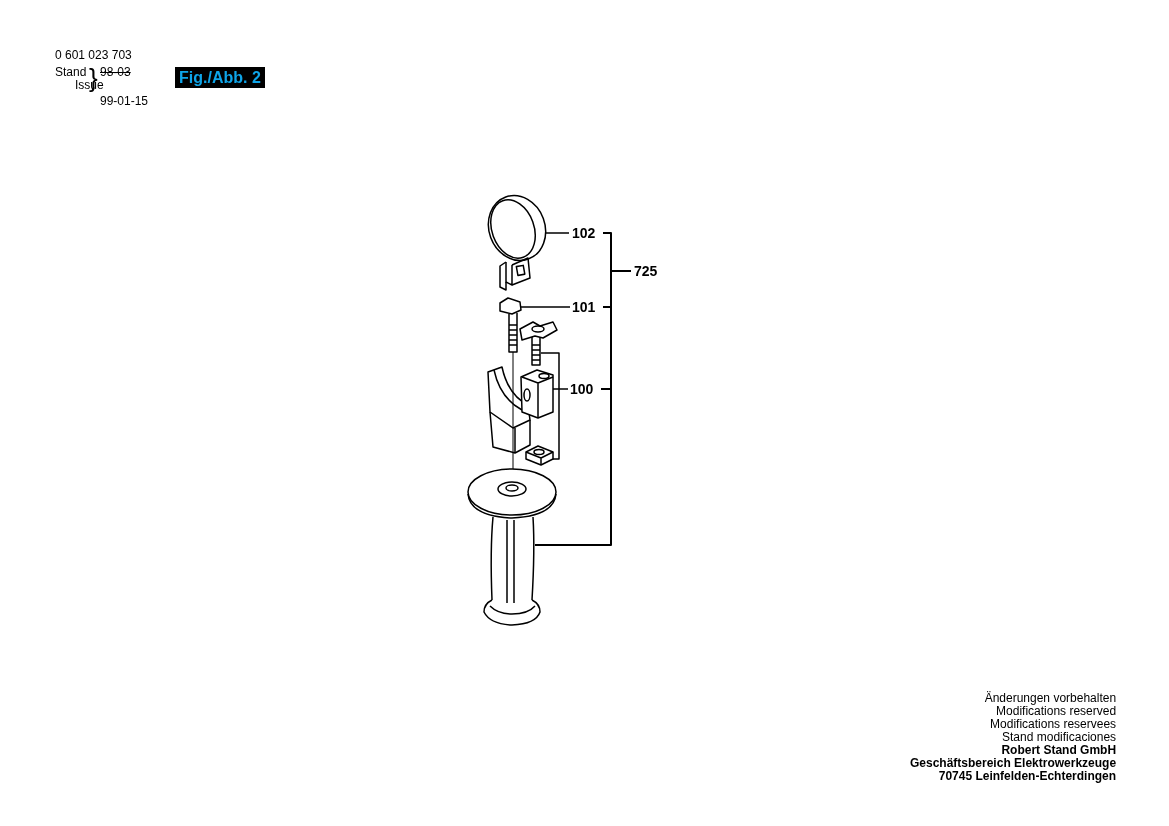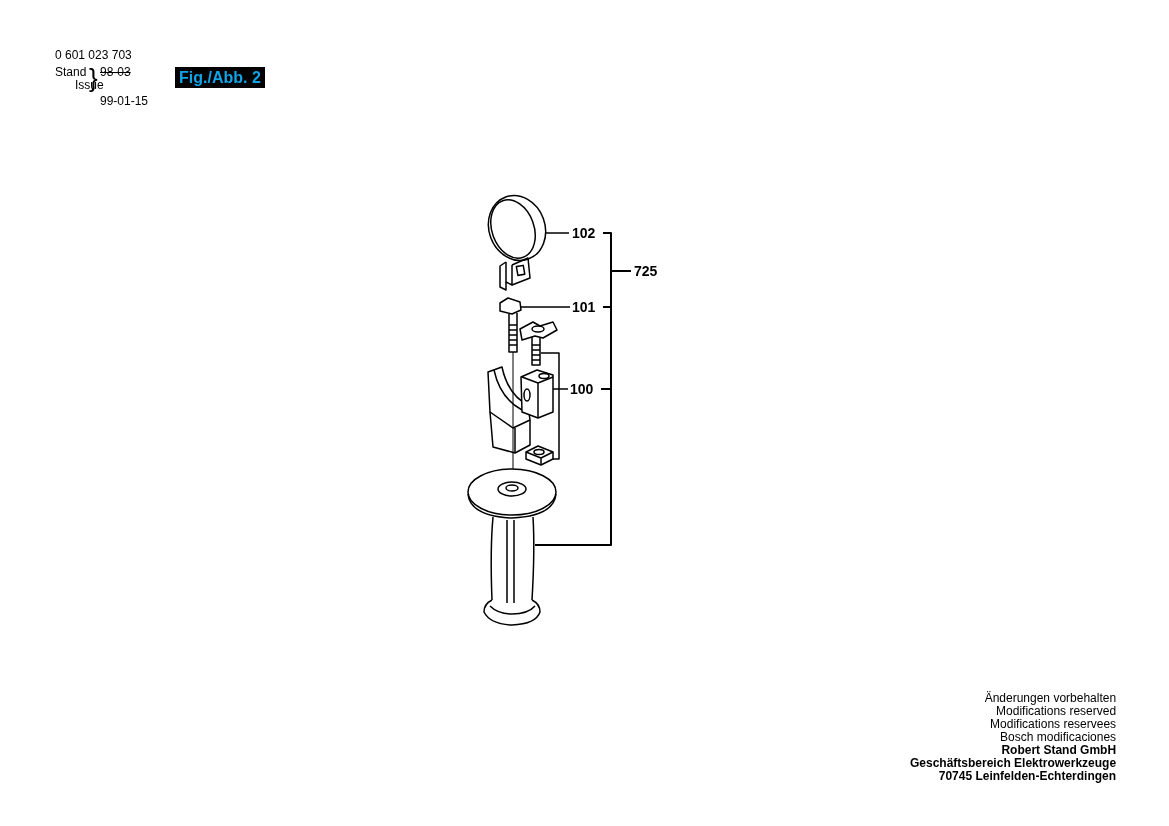--- a/index.html
+++ b/index.html
@@ -105,17 +105,17 @@
   <text class="lbl" x="572" y="238">102</text>
   <text class="lbl" x="572" y="312">101</text>
   <text class="lbl" x="570" y="394">100</text>
   <text class="lbl" x="634" y="276">725</text>
 </svg>
 
 <div class="foot">
   <div>Änderungen vorbehalten</div>
   <div>Modifications reserved</div>
   <div>Modifications reservees</div>
-  <div>Bosch modificaciones</div>
+  <div>Stand modificaciones</div>
   <div class="b">Robert Stand GmbH</div>
   <div class="b">Geschäftsbereich Elektrowerkzeuge</div>
   <div class="b">70745 Leinfelden-Echterdingen</div>
 </div>
 
 </body></html>

